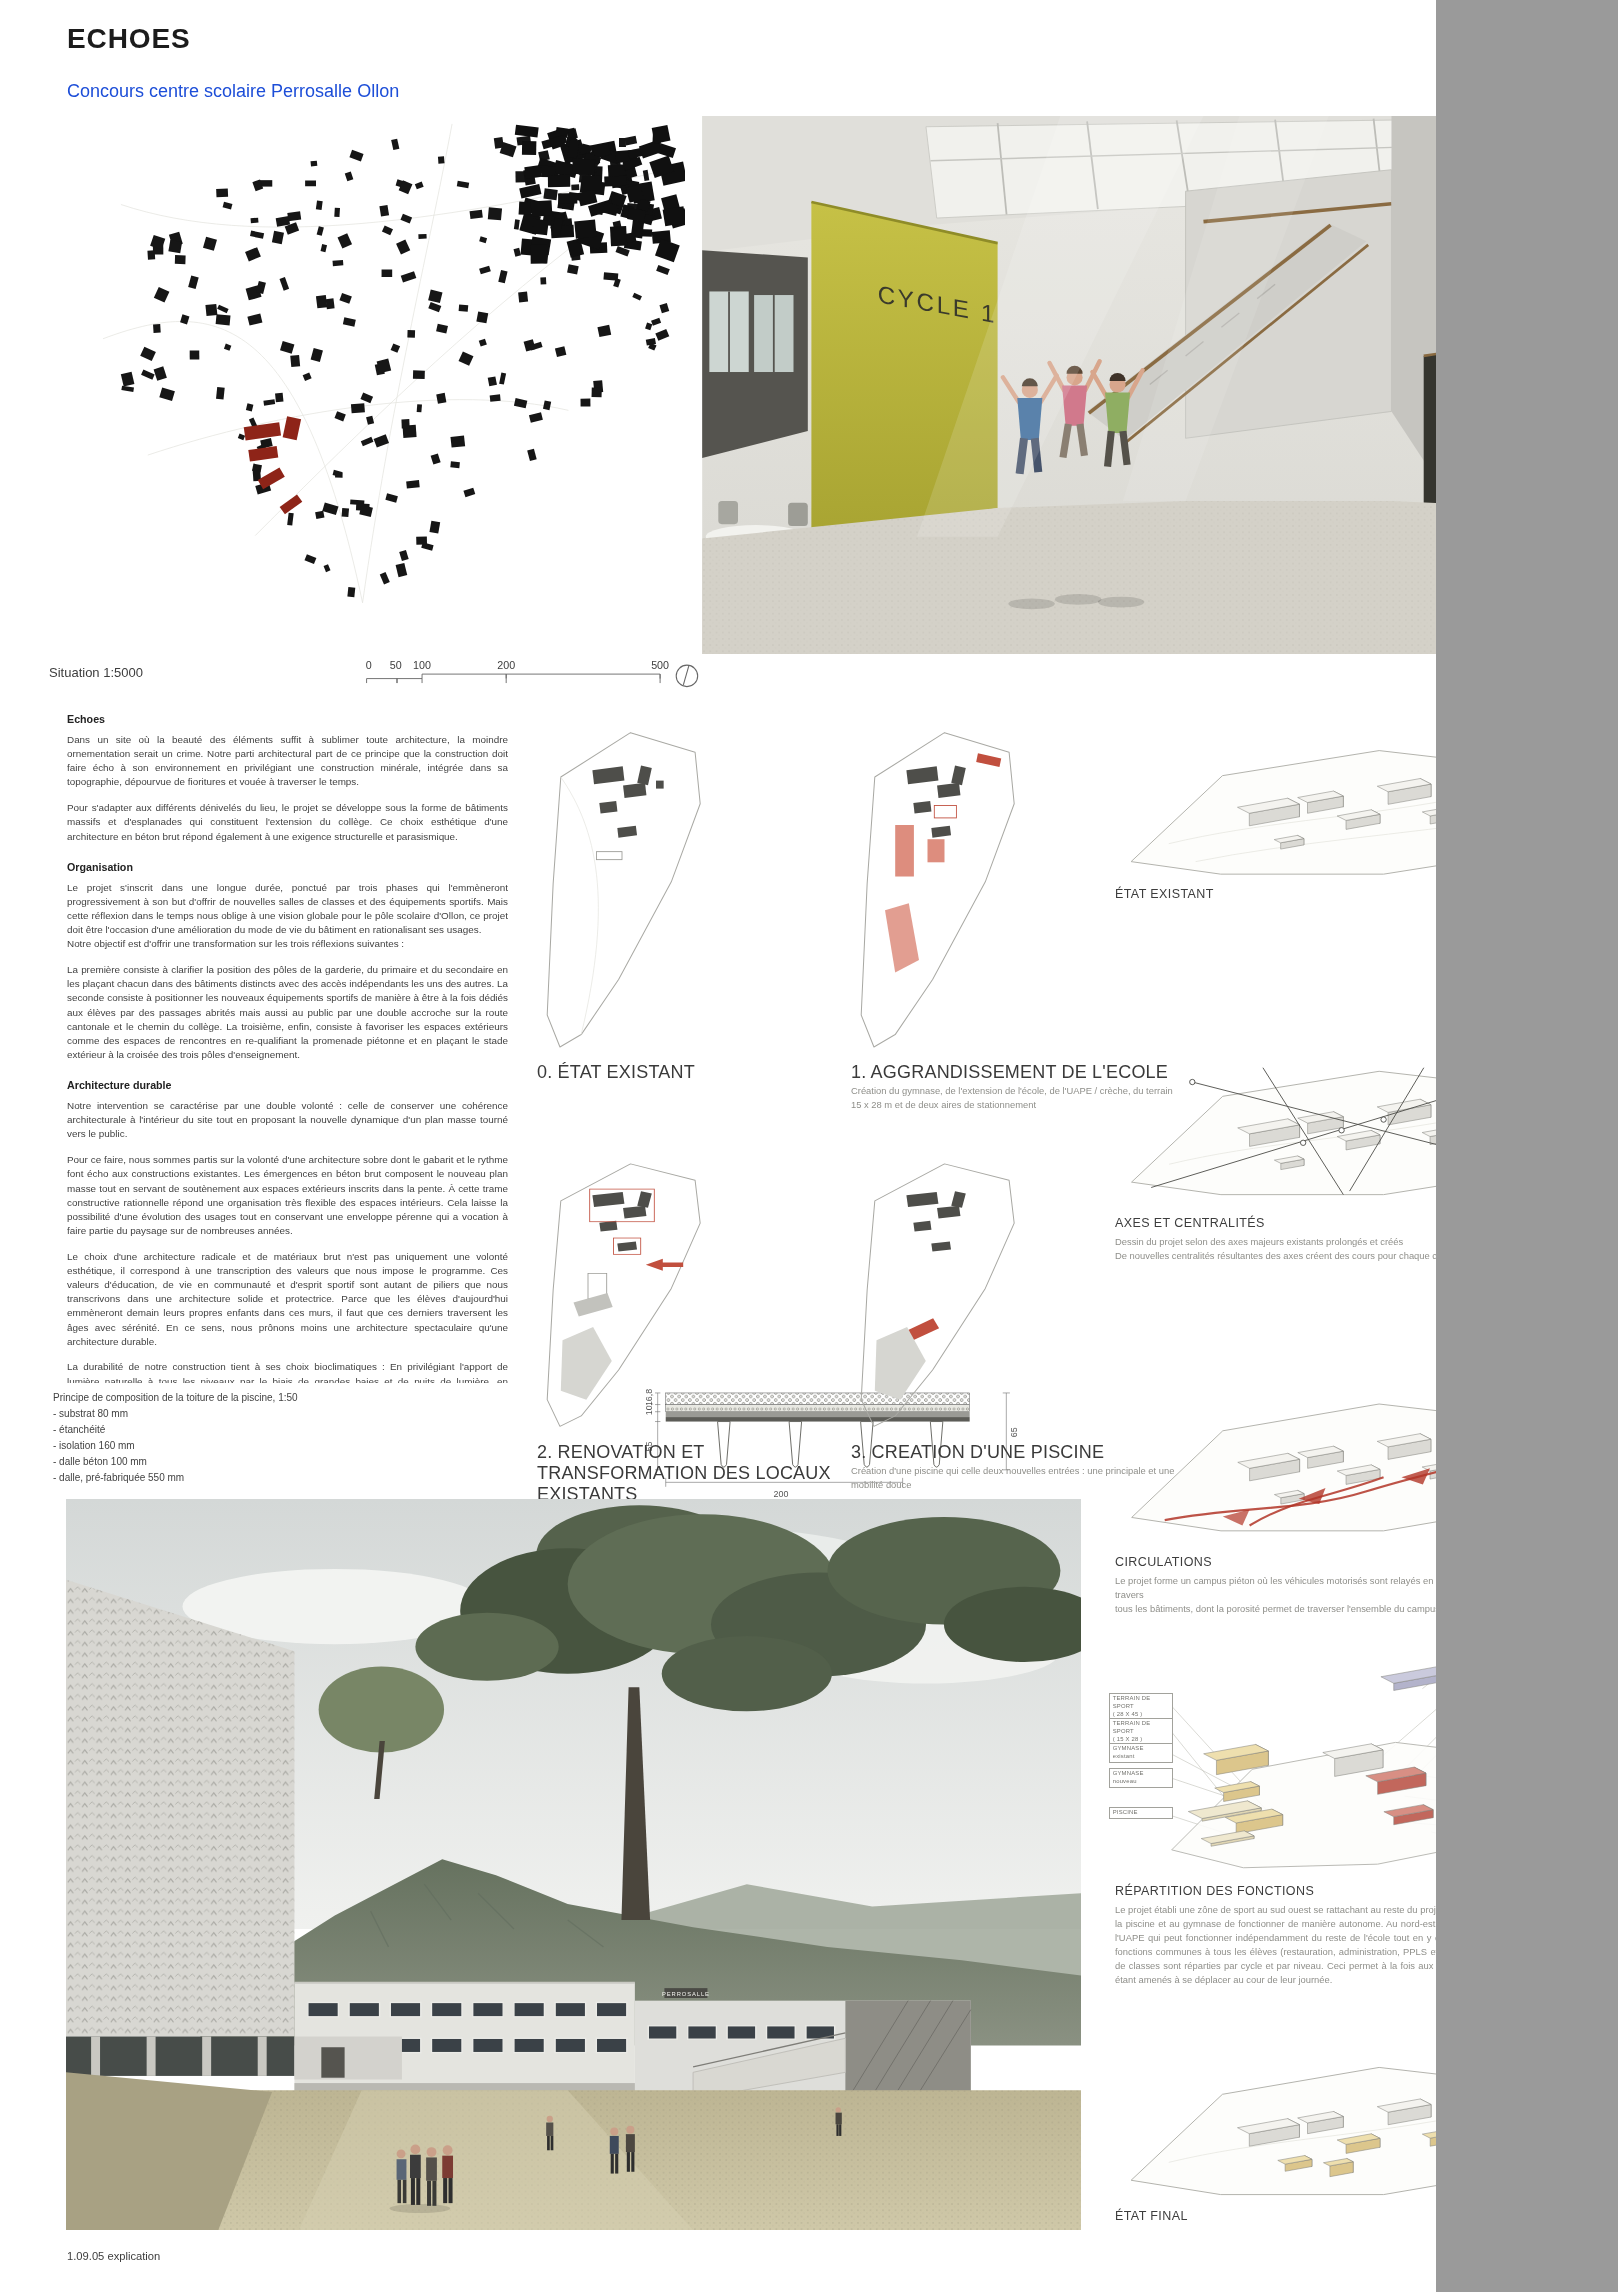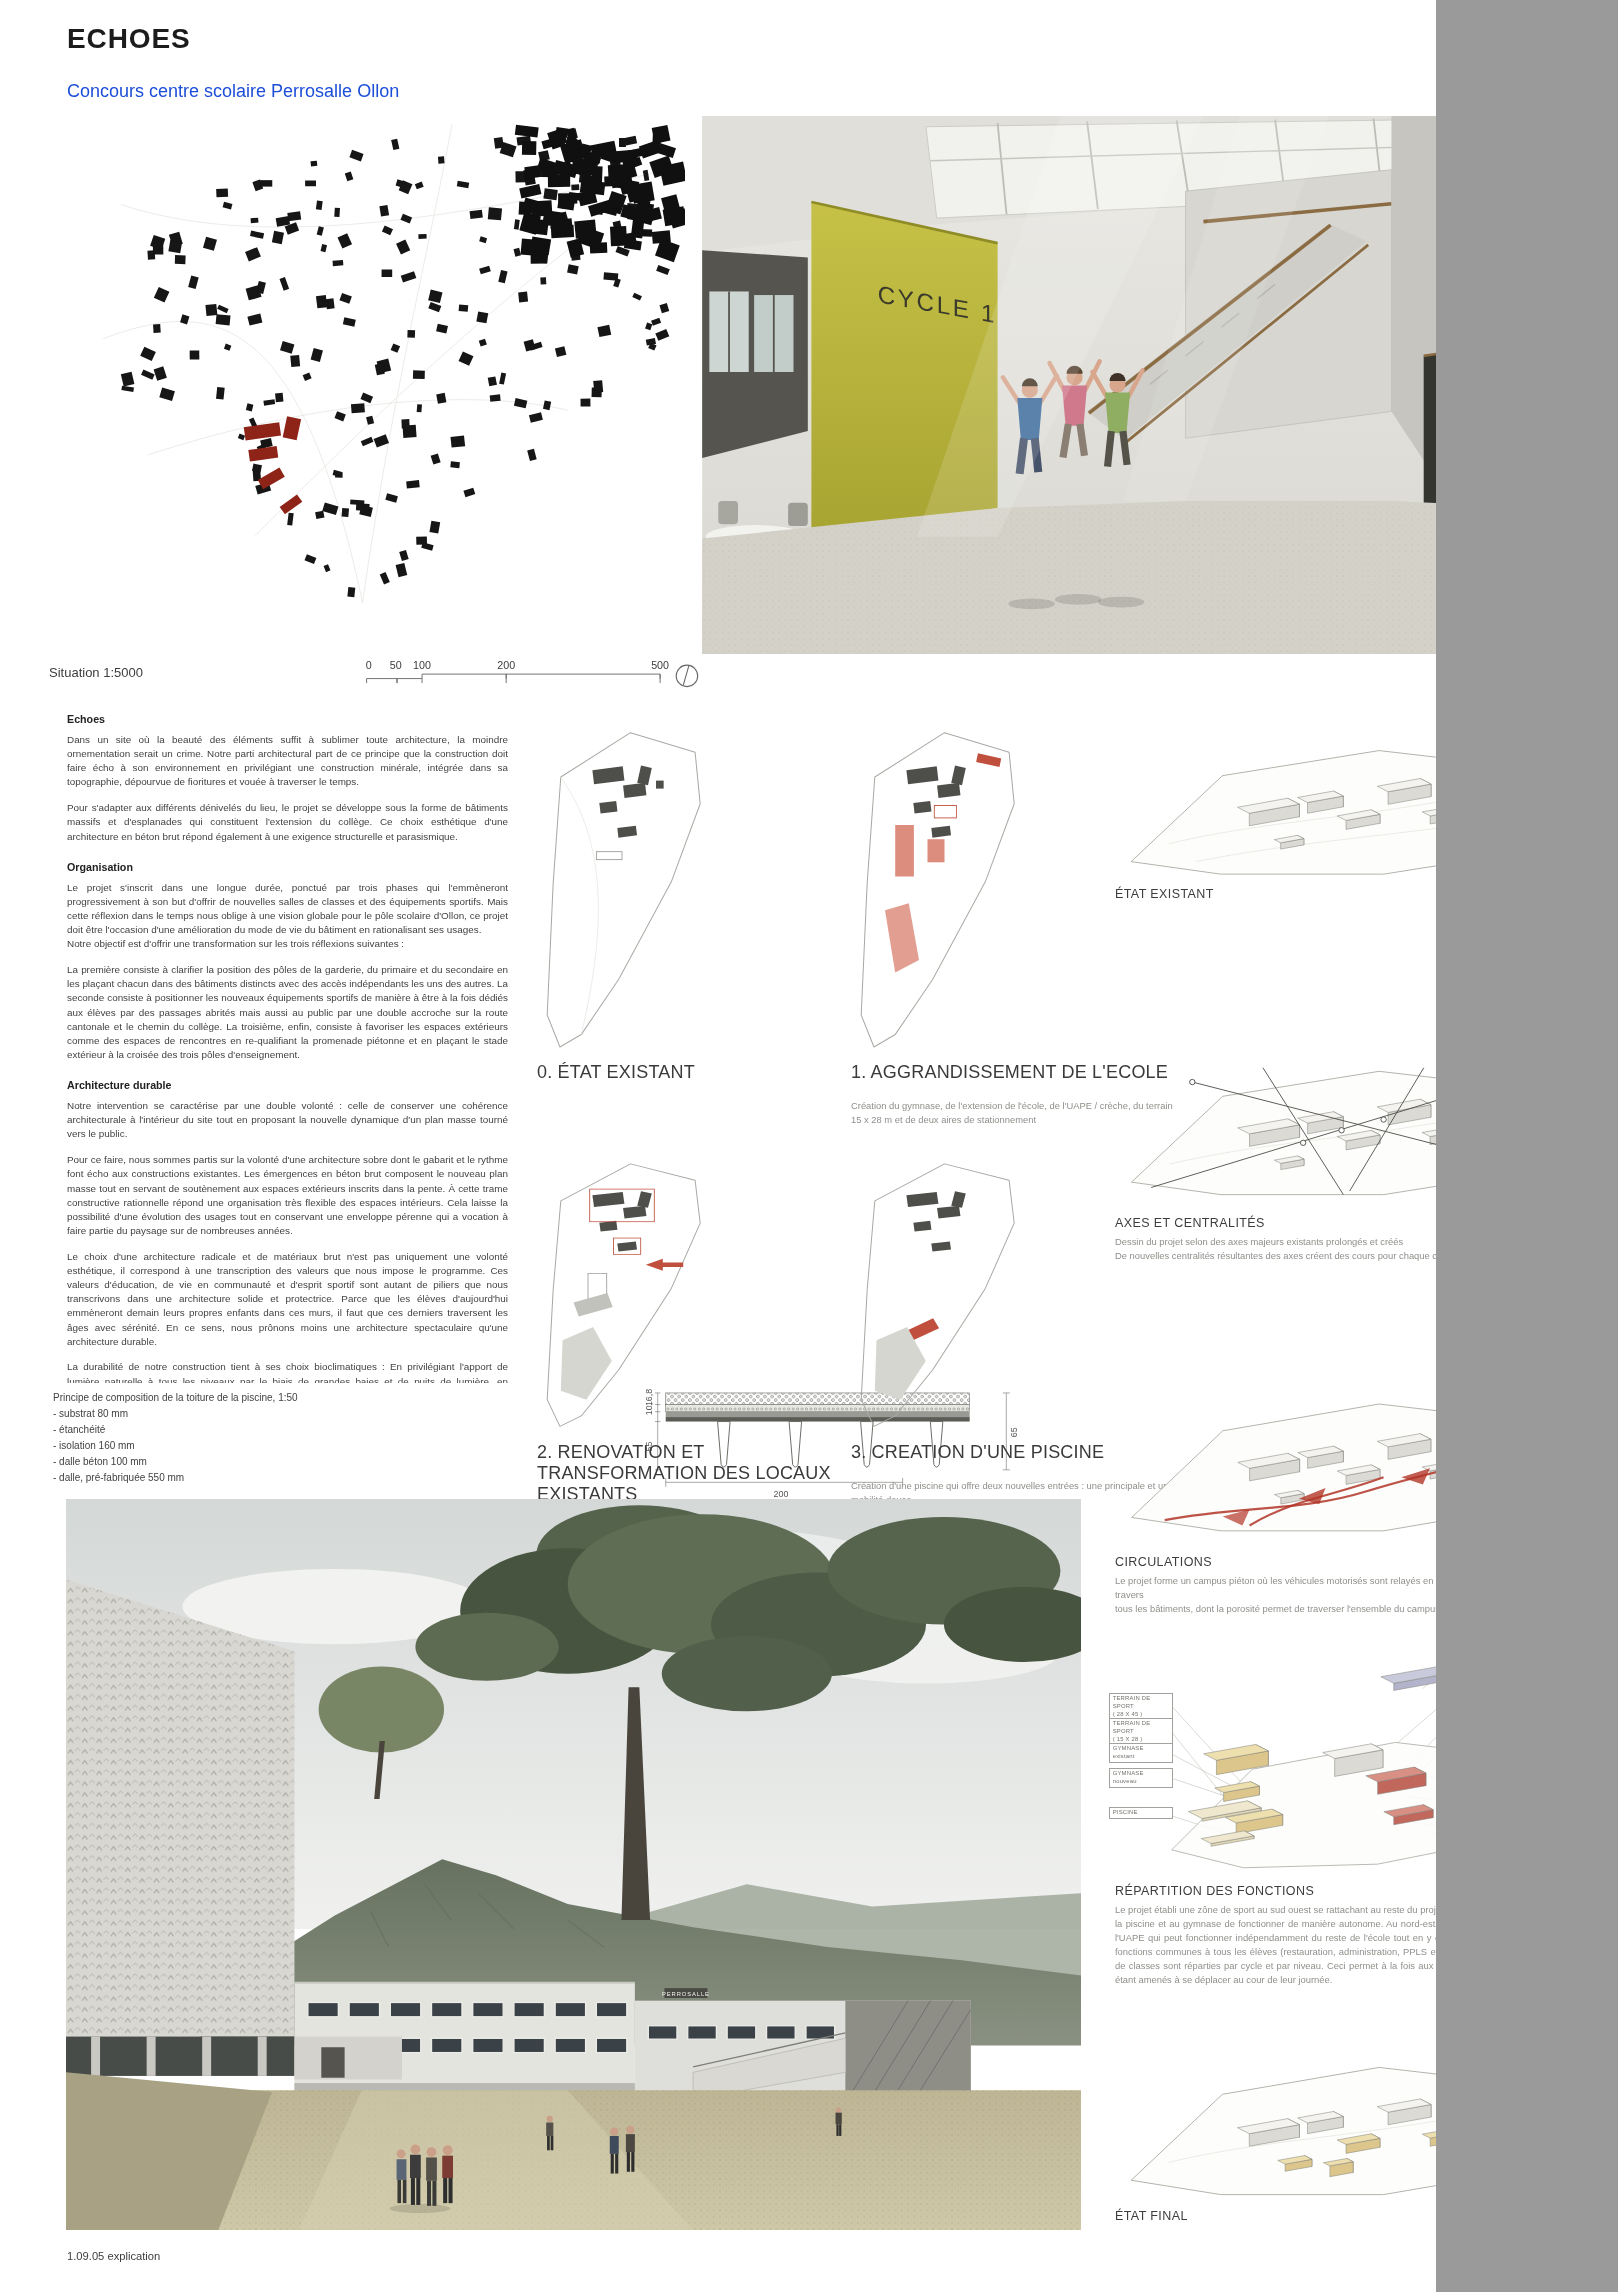--- a/index.html
+++ b/index.html
@@ -7,21 +7,21 @@
          font-family:"Liberation Sans",sans-serif;color:#3d3d3d;overflow:hidden}
   .abs{position:absolute}
   .title{font-size:28px;font-weight:bold;letter-spacing:0.9px;color:#1c1c1c}
   .subtitle{font-size:18px;color:#1d4ed8}
   .pi{display:inline-block;width:19.7px;height:33px;border:0.9px solid #c4c4c0;margin-right:6.3px;background:#fff}
   .pi.active{border:1.4px solid #4b4b47}
   .sec h3{font-size:10.7px;font-weight:bold;color:#222;margin:17px 0 8px}
   .sec h3:first-child{margin-top:0}
   .sec p{font-size:9.9px;line-height:1.43;text-align:justify;margin:0 0 11.6px;color:#424242;white-space:pre-line}
   .cap-h{font-size:18px;color:#3a3a3a;letter-spacing:0.2px}
-  .cap-sub{font-size:9.4px;color:#8f8f8a;line-height:1.5;margin-top:16px;white-space:pre-line}
+  .cap-sub{font-size:9.4px;color:#8f8f8a;line-height:1.5;margin-top:1px;white-space:pre-line}
   .rlabel{font-size:12.5px;letter-spacing:0.4px;color:#3d3d3d}
   .rdesc{font-size:9.4px;color:#8f8f8a;line-height:1.5;margin-top:4.5px;white-space:pre-line}
   .roof-t{font-size:10px;line-height:1.6;color:#424242}
   .note{font-size:11.2px;color:#3d3d3d}
   .flabel{position:absolute;border:0.9px solid #a2a29c;background:#fff;font-size:5.9px;line-height:1.35;
           color:#73736e;padding:0.9px 2.7px;width:57px;letter-spacing:0.2px}
   .flabel span{display:block}
   .flabel.r{text-align:right;width:52px}
   svg text{font-family:"Liberation Sans",sans-serif}
   .asite{fill:#fdfdfb;stroke:#b2b2ac;stroke-width:1.1;stroke-linejoin:round}
@@ -586,21 +586,21 @@
 15 x 28 m et de deux aires de stationnement</div>
   </div>
   <div class="abs" style="left:537px;top:1442px;width:322px">
     <div class="cap-h">2. RENOVATION ET TRANSFORMATION DES LOCAUX EXISTANTS</div>
     <div class="cap-sub">Rénovation des trois secteurs existants : renforcement para-sismique, rénovation
 des façades et réaménagement intérieur. Suppression des bâtiments provisoires.
 Création d'un terrain de 28 x 45 m</div>
   </div>
   <div class="abs" style="left:851px;top:1442px;width:331px">
     <div class="cap-h">3. CREATION D'UNE PISCINE</div>
-    <div class="cap-sub">Création d'une piscine qui offre deux nouvelles entrées : une principale et une
+    <div class="cap-sub">Création d'une piscine qui celle deux nouvelles entrées : une principale et une
 mobilité douce</div>
   </div>
 
   <svg class="abs" style="left:1115px;top:736px" width="488" height="142" viewBox="0 0 545 158">
     <path class="asite" d="M18,140 L120,44 L295,16 L468,36 L522,72 L452,130 L300,154 L118,154 Z"></path>
     <path class="actr" d="M60,120 C160,96 260,92 380,70"></path>
     <path class="actr" d="M90,140 C200,118 320,110 440,92"></path>
     <g id="ax1-b">
         <polygon points="353.0,67.4 340.9,61.2 340.9,47.2 353.0,53.4" fill="#c6c5c0" stroke="#85857f" stroke-width="0.6" stroke-linejoin="round"></polygon>
         <polygon points="305.0,76.0 353.0,67.4 353.0,53.4 305.0,62.0" fill="#dbdad5" stroke="#85857f" stroke-width="0.6" stroke-linejoin="round"></polygon>

